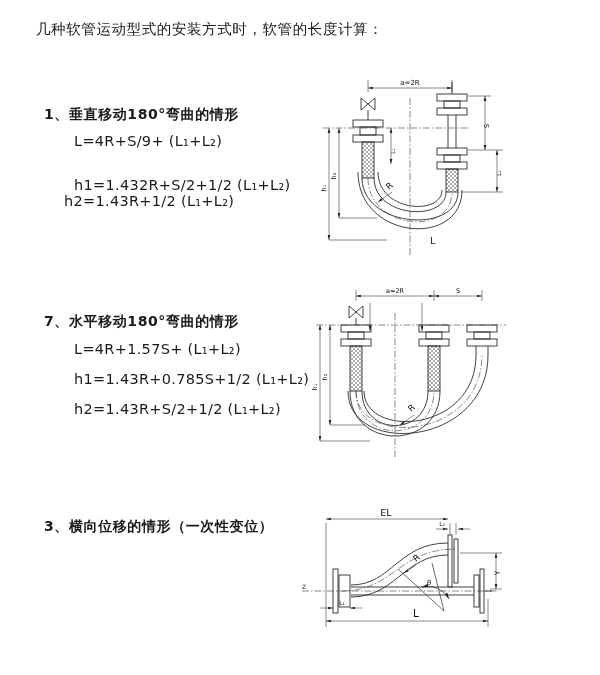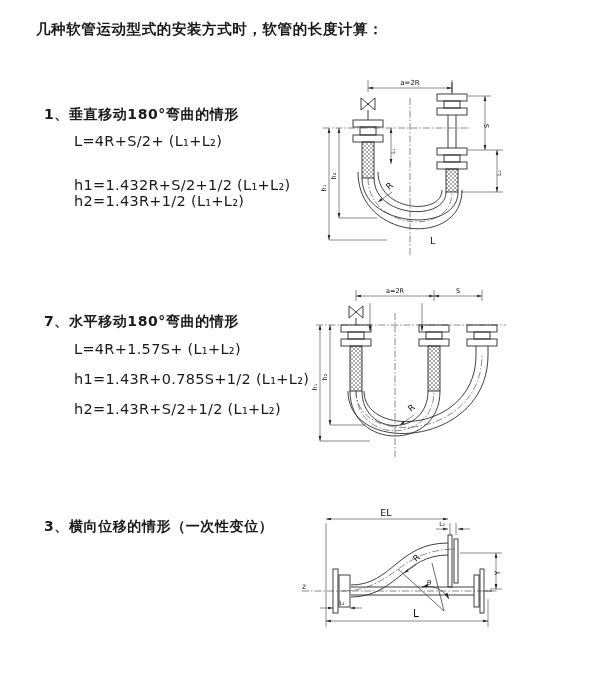--- a/index.html
+++ b/index.html
@@ -1,36 +1,36 @@
 <!DOCTYPE html>
 <html><head>
 <meta charset="utf-8">
 <style>
   html,body{margin:0;padding:0;background:#e8e8e8;}
   .page{
     position:relative;width:600px;height:675px;background:#ffffff;
     overflow:hidden;font-family:"DejaVu Sans",sans-serif;color:#1a1a1a;
   }
-  .title{position:absolute;left:36px;top:20px;font-size:14.5px;font-weight:bold;letter-spacing:.6px;}
+  .title{position:absolute;left:36px;top:20px;font-size:14.5px;font-weight:normal;letter-spacing:.6px;}
   .heading{position:absolute;font-size:14px;font-weight:bold;letter-spacing:.6px;}
   .formula{position:absolute;font-size:14.5px;letter-spacing:.3px;}
   .diag{position:absolute;}
   .diag text{fill:#111;stroke:none;font-family:"DejaVu Sans",sans-serif;}
 </style>
 </head>
 <body>
 
 <div class="page">
 
   <div class="title">几种软管运动型式的安装方式时，软管的长度计算：</div>
 
   <div class="heading" style="left:44px;top:106px">1、垂直移动180°弯曲的情形</div>
-  <div class="formula" style="left:74px;top:133px">L=4R+S/2+ (L₁+L₂)</div>
+  <div class="formula" style="left:74px;top:133px">L=4R+S/9+ (L₁+L₂)</div>
   <div class="formula" style="left:74px;top:177px">h1=1.432R+S/2+1/2 (L₁+L₂)</div>
-  <div class="formula" style="left:74px;top:193px">h2=1.43R+1/2 (L₁+L₂)</div>
+  <div class="formula" style="left:64px;top:193px">h2=1.43R+1/2 (L₁+L₂)</div>
 
   <div class="heading" style="left:44px;top:313px">7、水平移动180°弯曲的情形</div>
   <div class="formula" style="left:74px;top:341px">L=4R+1.57S+ (L₁+L₂)</div>
   <div class="formula" style="left:74px;top:371px">h1=1.43R+0.785S+1/2 (L₁+L₂)</div>
   <div class="formula" style="left:74px;top:401px">h2=1.43R+S/2+1/2 (L₁+L₂)</div>
 
   <div class="heading" style="left:44px;top:518px">3、横向位移的情形（一次性变位）</div>
 
   <svg class="diag" style="left:315px;top:72px" width="215" height="185" viewBox="0 0 215 185">
     <defs>

